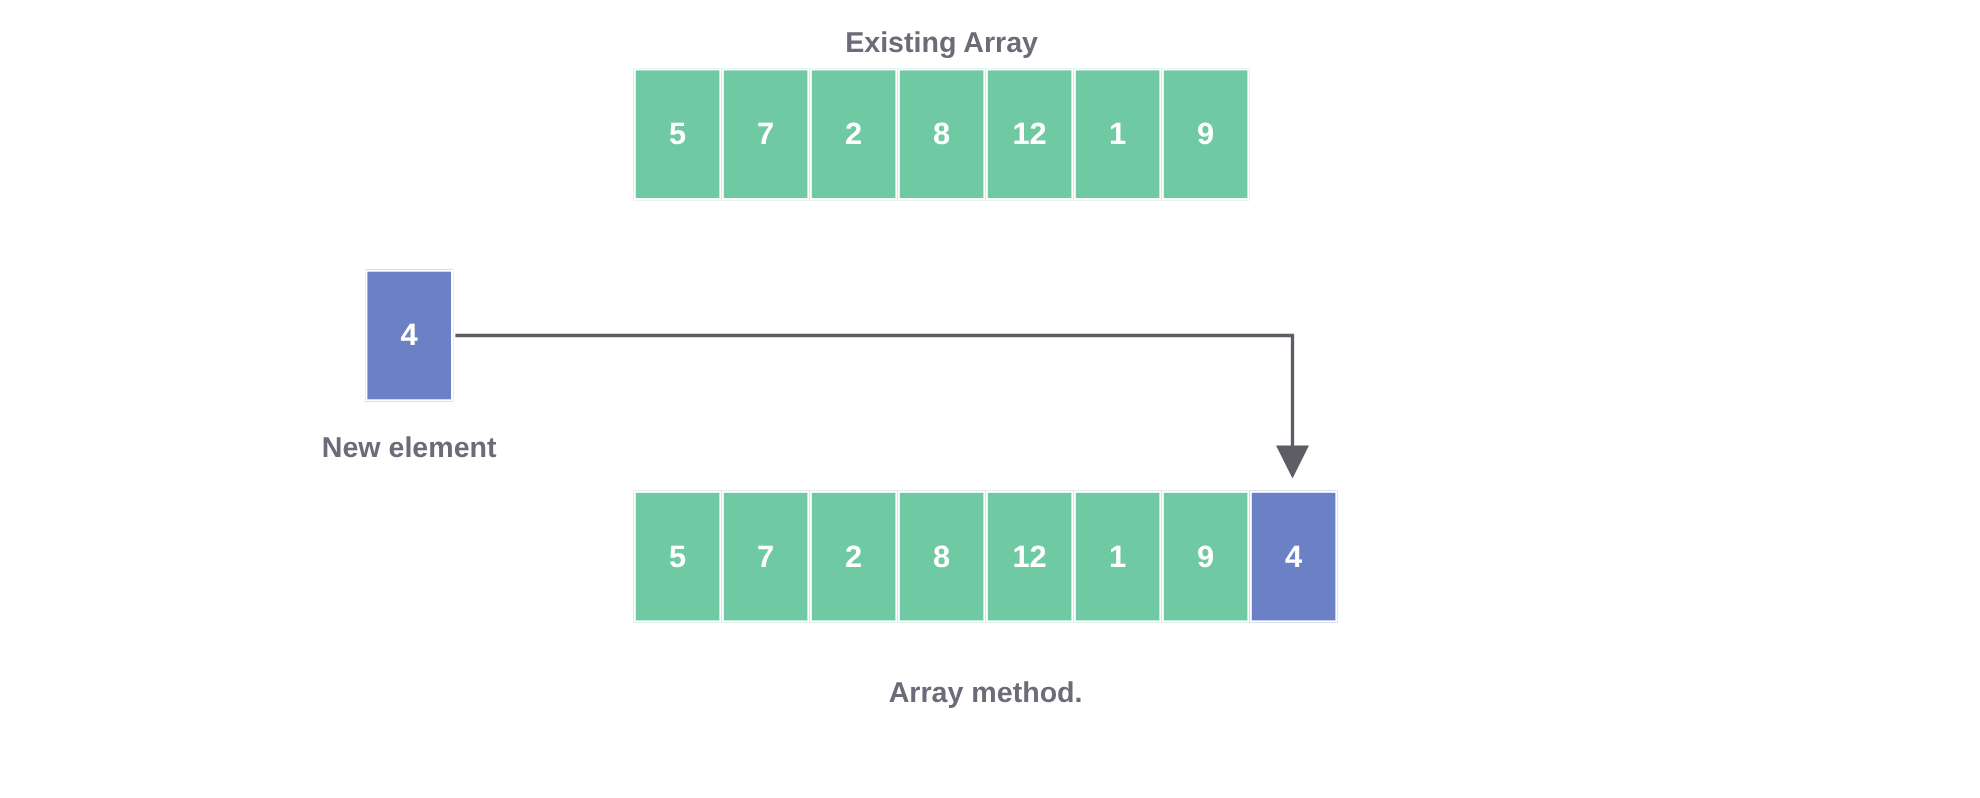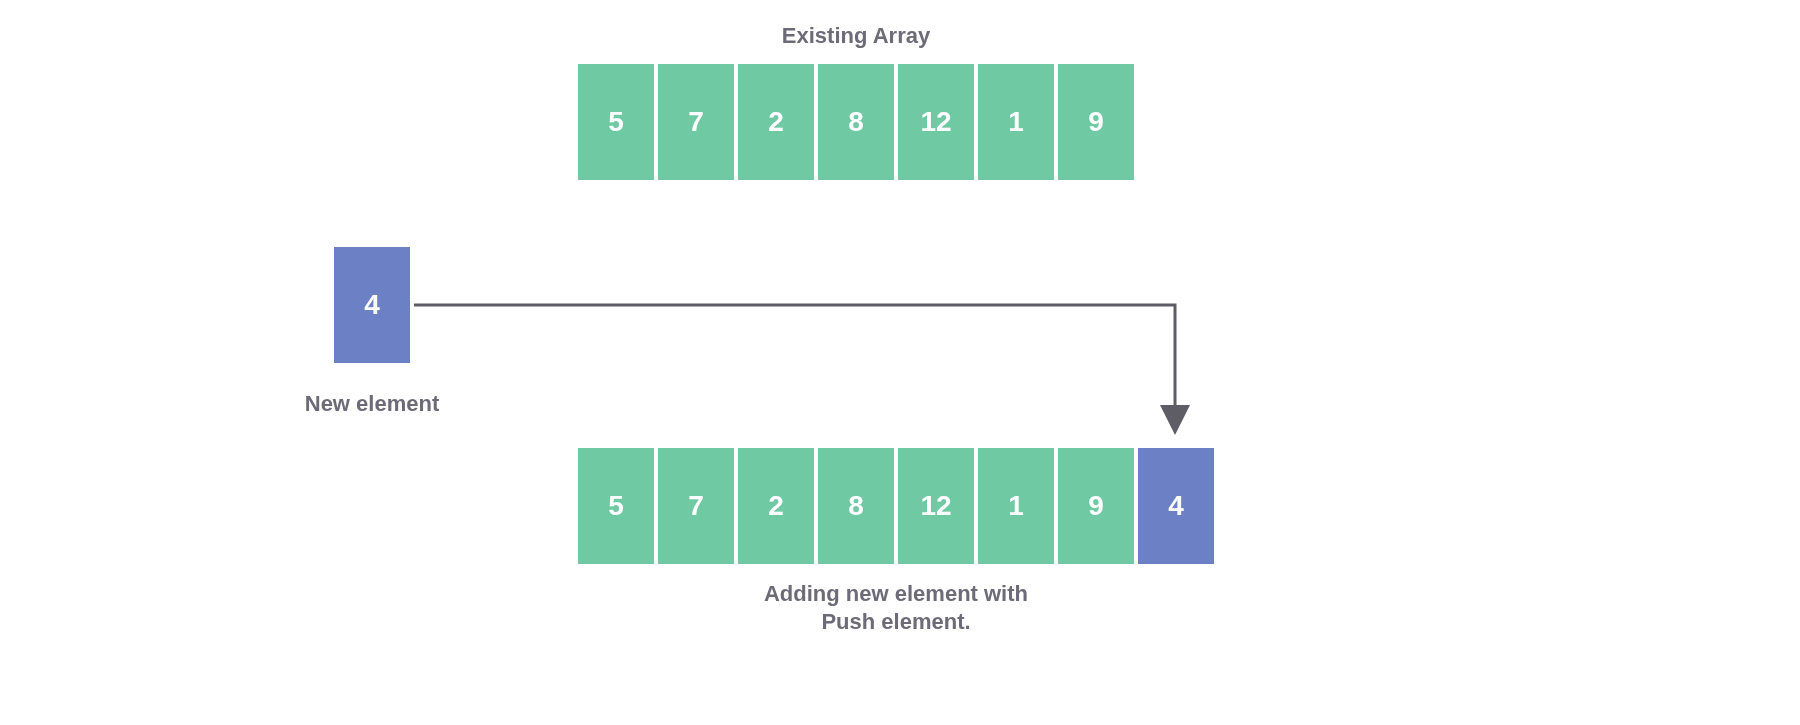--- a/index.html
+++ b/index.html
@@ -7,21 +7,21 @@
     padding: 0;
     width: 1800px;
     height: 725px;
     font-family: "Helvetica Neue", Arial, sans-serif;
     background: #ffffff;
     position: relative;
   }
   .label {
     position: absolute;
     color: #6c6b77;
-    font-size: 22px;
+    font-size: 26px;
     font-weight: 600;
     text-align: center;
     line-height: 1.25;
   }
   .cell {
     position: absolute;
     width: 80px;
     height: 120px;
     box-sizing: border-box;
     border: 2px solid #ffffff;
@@ -104,15 +104,15 @@
     </div>
     <div class="cell green" style="left: 1056px; top: 446px;">
       <span>9</span>
     </div>
     <div class="cell blue" style="left: 1136px; top: 446px;">
       <span>4</span>
     </div>
   </div>
 
 <div class="label" style="left:576px; top:580px; width:640px;">
-  <span>Adding new element with</span><br>
-  <span>Push element.</span>
+  <br>
+  <span>Array method.</span>
 </div>
 
 </body></html>

